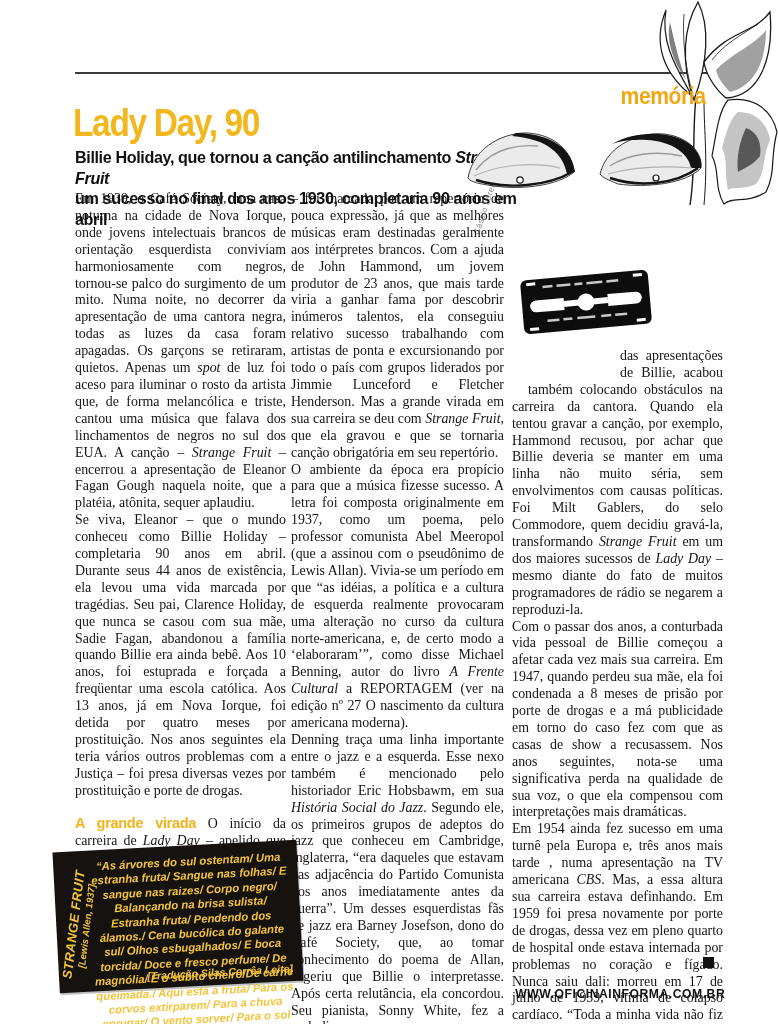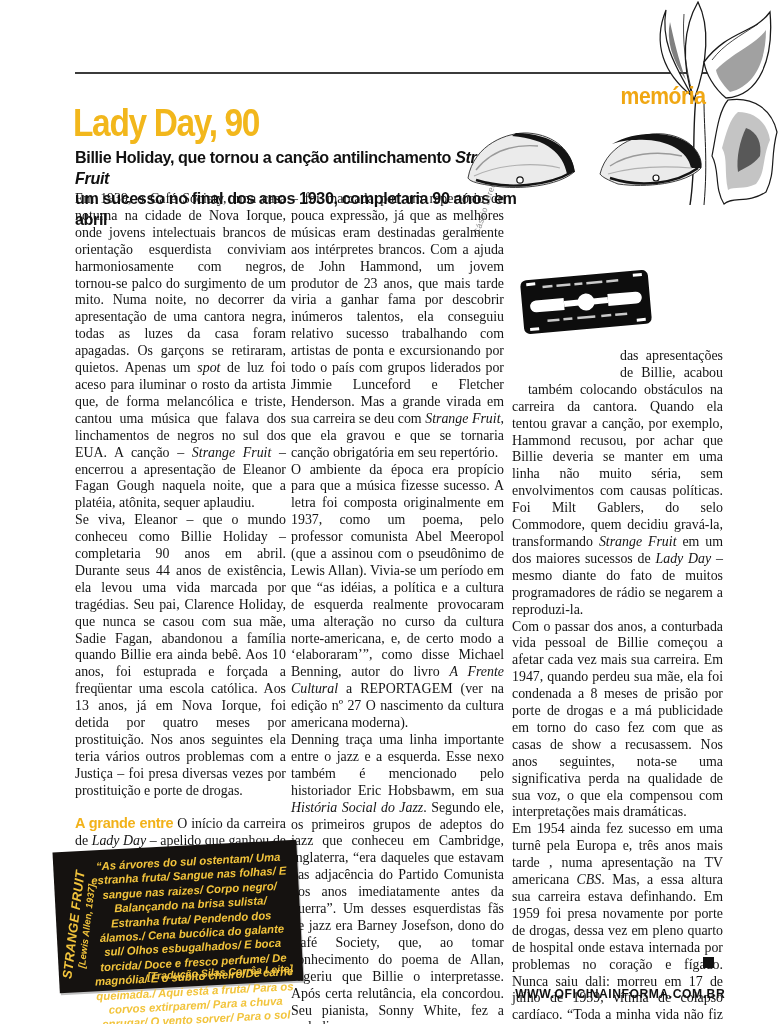--- a/index.html
+++ b/index.html
@@ -129,21 +129,21 @@
     <rect x="94" y="46" width="12" height="2.5"></rect>
   </g>
 </svg>
 
 <div class="abs" id="illus-credit">Cássio Loredano</div>
 
 <div class="abs col" id="col1">
   <p><span>Em 1939, o Café Society, uma casa noturna na cidade de Nova Iorque, onde jovens intelectuais brancos de orientação esquerdista conviviam harmoniosamente com negros, tornou-se palco do surgimento de um mito. Numa noite, no decorrer da apresentação de uma cantora negra, todas as luzes da casa foram apagadas. Os garçons se retiraram, quietos. Apenas um </span><span class="seg-i">spot</span><span> de luz foi aceso para iluminar o rosto da artista que, de forma melancólica e triste, cantou uma música que falava dos linchamentos de negros no sul dos EUA. A canção – </span><span class="seg-i">Strange Fruit</span><span> – encerrou a apresentação de Eleanor Fagan Gough naquela noite, que a platéia, atônita, sequer aplaudiu.</span></p>
   <p><span>Se viva, Eleanor – que o mundo conheceu como Billie Holiday – completaria 90 anos em abril. Durante seus 44 anos de existência, ela levou uma vida marcada por tragédias. Seu pai, Clarence Holiday, que nunca se casou com sua mãe, Sadie Fagan, abandonou a família quando Billie era ainda bebê. Aos 10 anos, foi estuprada e forçada a freqüentar uma escola católica. Aos 13 anos, já em Nova Iorque, foi detida por quatro meses por prostituição. Nos anos seguintes ela teria vários outros problemas com a Justiça – foi presa diversas vezes por prostituição e porte de drogas.</span></p>
   <div class="gap"></div>
-  <p><span class="seg-lead">A grande entre</span><span> O início da carreira de </span><span class="seg-i">Lady Day</span><span> – apelido que ganhou de um de seus melhores amigos e companheiro de shows, Lester Young</span></p>
+  <p><span class="seg-lead">A grande virada</span><span> O início da carreira de </span><span class="seg-i">Lady Day</span><span> – apelido que ganhou de um de seus melhores amigos e companheiro de shows, Lester Young</span></p>
 </div>
 
 <div class="abs col" id="col2">
   <p><span>– foi marcada por um repertório de pouca expressão, já que as melhores músicas eram destinadas geralmente aos intérpretes brancos. Com a ajuda de John Hammond, um jovem produtor de 23 anos, que mais tarde viria a ganhar fama por descobrir inúmeros talentos, ela conseguiu relativo sucesso trabalhando com artistas de ponta e excursionando por todo o país com grupos liderados por Jimmie Lunceford e Fletcher Henderson. Mas a grande virada em sua carreira se deu com </span><span class="seg-i">Strange Fruit</span><span>, que ela gravou e que se tornaria canção obrigatória em seu repertório.</span></p>
   <p><span>O ambiente da época era propício para que a música fizesse sucesso. A letra foi composta originalmente em 1937, como um poema, pelo professor comunista Abel Meeropol (que a assinou com o pseudônimo de Lewis Allan). Vivia-se um período em que “as idéias, a política e a cultura de esquerda realmente provocaram uma alteração no curso da cultura norte-americana, e, de certo modo a ‘elaboraram’”, como disse Michael Benning, autor do livro </span><span class="seg-i">A Frente Cultural</span><span> a REPORTAGEM (ver na edição nº 27 O nascimento da cultura americana moderna).</span></p>
   <p><span>Denning traça uma linha importante entre o jazz e a esquerda.  Esse nexo também é mencionado pelo  historiador Eric Hobsbawm, em sua </span><span class="seg-i">História Social do Jazz</span><span>. Segundo ele, os primeiros grupos de adeptos do jazz que conheceu em Cambridge, Inglaterra, “era daqueles que estavam nas adjacência do Partido Comunista nos anos imediatamente antes da guerra”. Um desses esquerdistas fãs de jazz era Barney Josefson, dono do Café Society, que, ao tomar conhecimento do poema de Allan, sugeriu que Billie o interpretasse. Após certa relutância, ela concordou. Seu pianista, Sonny White, fez a melodia.</span></p>
 
 </div>
 
 <div class="abs col" id="col3">

